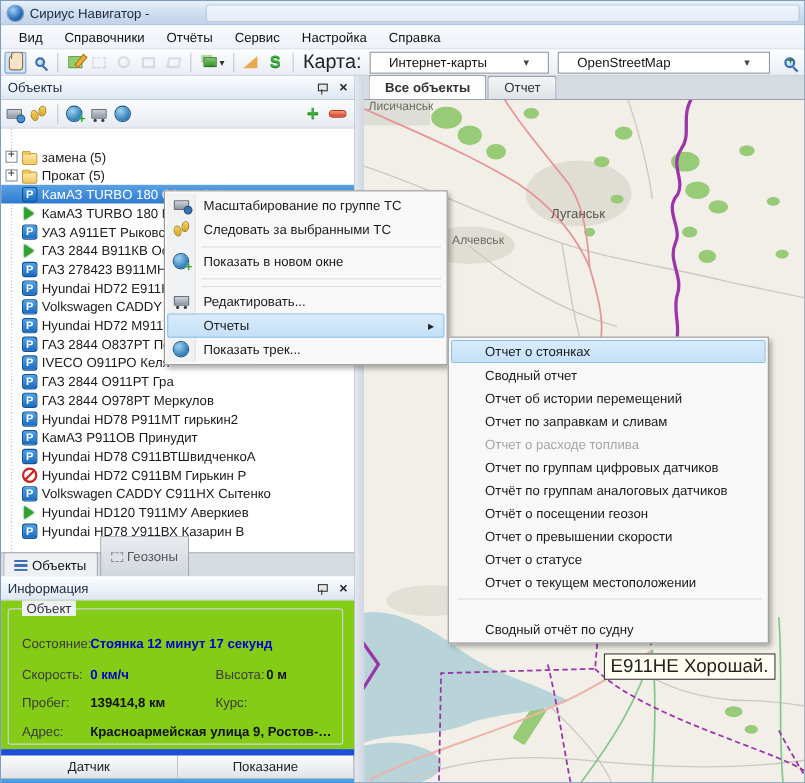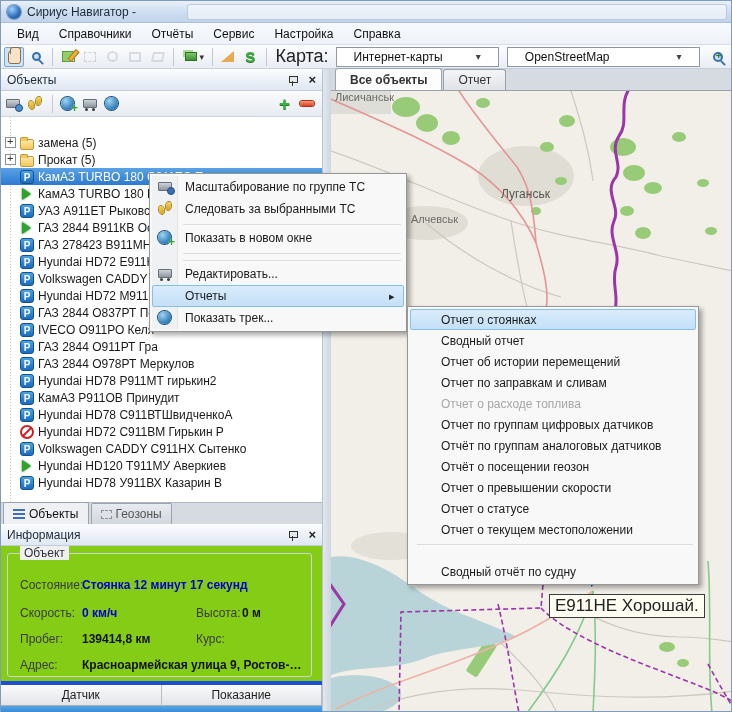--- a/index.html
+++ b/index.html
@@ -92,38 +92,38 @@
   .ticon.folder{background:linear-gradient(#ffe9a8,#f2c75e);border:1px solid #c29a3e;border-radius:1px 2px 2px 2px;height:11px;margin-top:3px}
   .ticon.folder::before{content:"";position:absolute;left:-1px;top:-3px;width:6px;height:3px;background:#f2c75e;border:1px solid #c29a3e;border-bottom:none;border-radius:2px 2px 0 0}
   .ticon.parked{background:linear-gradient(#4aa3e8,#1b6bc0);border:1px solid #12518f;border-radius:3px}
   .ticon.parked::before{content:"P";position:absolute;left:0;right:0;top:0;text-align:center;color:#fff;font-size:10px;font-weight:bold;line-height:13px}
   .ticon.moving{width:0;height:0;border-left:9px solid #2ea12e;border-top:6px solid transparent;border-bottom:6px solid transparent;margin-left:4px;margin-right:7px;filter:drop-shadow(0 0 1px #1d7a1d)}
   .ticon.offline{border:2px solid #cc2222;border-radius:50%;background:#fff}
   .ticon.offline::before{content:"";position:absolute;left:-1px;top:4px;width:12px;height:2px;background:#cc2222;transform:rotate(-45deg)}
 
   
   #btabs{position:absolute;left:0;bottom:187px;height:22px;right:0;background:#d6dbe2;border-top:1px solid #aeb6c0;display:flex;align-items:flex-end;padding-left:2px}
-  .btab{height:21px;display:flex;align-items:center;gap:4px;font-size:12px;color:#555;padding:0 9px;border:1px solid #9aa2ae;border-bottom:none;background:linear-gradient(#e8ebef,#d2d7de);margin-right:2px;border-radius:2px 2px 0 0}
+  .btab{height:37px;display:flex;align-items:center;gap:4px;font-size:12px;color:#555;padding:0 9px;border:1px solid #9aa2ae;border-bottom:none;background:linear-gradient(#e8ebef,#d2d7de);margin-right:2px;border-radius:2px 2px 0 0}
   .btab.active{background:#eef0f4;color:#111;height:22px}
   .ic-list{width:12px;height:10px;background:repeating-linear-gradient(to bottom,#3d6fb4 0 2px,transparent 2px 4px)}
   .ic-poly{width:11px;height:9px;border:1px dashed #8a9097;background:#dfe3e8}
 
   
   #infohdr{position:absolute;left:0;bottom:165px;right:0}
   #infobody{position:absolute;left:0;bottom:30px;right:0;top:auto;height:135px;background:#84cc16}
   .gbox{position:absolute;left:6px;right:10px;top:7px;bottom:4px;border:1px solid #cfd4da;border-radius:3px}
   .gbox-title{position:absolute;left:12px;top:-1px;transform:translateY(-50%);background:#eef0f4;padding:0 4px;font-size:12px;color:#333}
   .frow{position:absolute;left:12px;right:6px;height:16px;font-size:12px;display:flex;white-space:nowrap}
   .flabel{color:#3a3a3a;width:62px;flex:none}
   .fvalue{font-weight:bold;color:#111;overflow:hidden;text-overflow:ellipsis}
   .fvalue.blue{color:#0000cd}
   .flabel2{color:#3a3a3a;width:46px;flex:none;margin-left:52px}
 
   
-  #sensortbl{position:absolute;left:0;bottom:0;right:0;height:30px;background:#fff;border-top:4px solid #1d4ed8}
+  #sensortbl{position:absolute;left:0;bottom:0;right:0;height:30px;background:#fff;border-top:6px solid #1d4ed8}
   .thead{display:flex;height:21px;border-bottom:1px solid #a8aeb6}
   .th{flex:1;border-right:1px solid #b8bdc4;background:linear-gradient(#fbfbfb,#e2e4e8);font-size:12px;color:#222;display:flex;align-items:center;justify-content:center}
   .sel-row{height:9px;background:linear-gradient(#55a4e6,#2f7fd0)}
 
   
   #splitter{position:absolute;left:322px;top:68px;width:8px;bottom:0;background:linear-gradient(90deg,#e3e8ef,#cfd6df)}
   #maparea{position:absolute;left:330px;top:68px;right:0;bottom:0}
   #maptabs{height:22px;background:#d6dbe2;display:flex;align-items:flex-end;padding-left:4px;border-bottom:1px solid #9aa2ae}
   .mtab{height:21px;padding:0 14px;display:flex;align-items:center;font-size:12px;color:#333;border:1px solid #9aa2ae;border-bottom:none;border-radius:3px 3px 0 0;background:linear-gradient(#f4f5f7,#e0e2e6);margin-right:1px}
   .mtab.active{background:#fdfdfd;font-weight:bold;height:22px}

